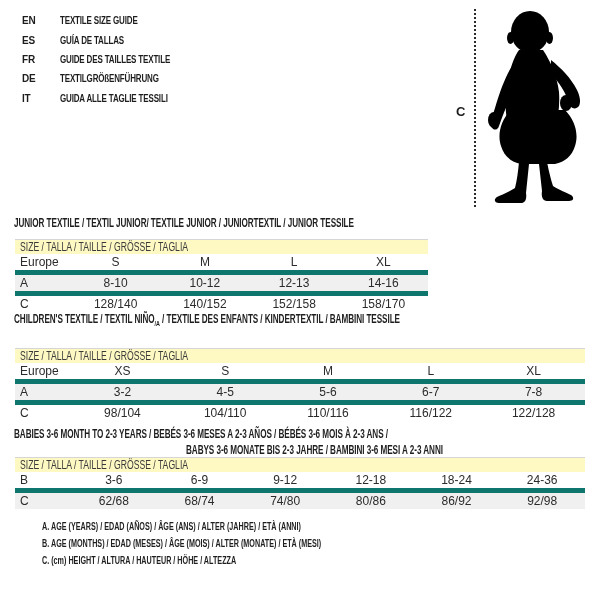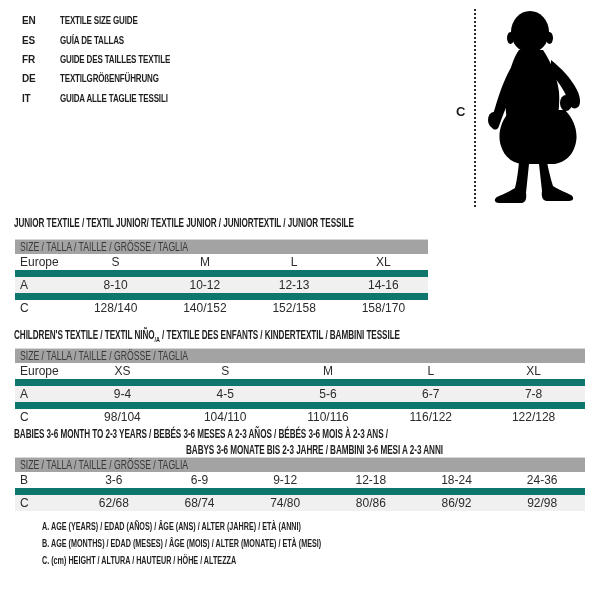--- a/index.html
+++ b/index.html
@@ -24,22 +24,22 @@
   .dotted-line{position:absolute;left:474px;top:9px;height:198px;width:0;border-left:2px dotted #2a2a2a;}
   .figure-label{position:absolute;left:456px;top:104px;font-size:13px;font-weight:bold;color:#1d1d1d;}
   .baby-svg{position:absolute;left:481px;top:10px;}
 
   
   .s-title{position:absolute;left:14px;font-size:12px;font-weight:bold;color:#1e1e1e;letter-spacing:-.1px;line-height:16px;white-space:nowrap;text-align:right;}
   .s-title sub{font-size:8px;}
 
   
   .tbl{position:absolute;left:15px;border-top:1px solid #d6d6d6;}
-  .size-bar{height:14px;background:#a3a3a3;display:flex;align-items:center;padding-left:5px;font-size:12px;color:#3a3a3a;}
-  .rows > div.t-row{display:flex;align-items:center;height:16px;font-size:12px;color:#2b2b2b;border-bottom:7px solid #0f766e;}
+  .size-bar{height:14px;background:#fef9c3;display:flex;align-items:center;padding-left:5px;font-size:12px;color:#3a3a3a;}
+  .rows > div.t-row{display:flex;align-items:center;height:16px;font-size:12px;color:#2b2b2b;border-bottom:5px solid #0f766e;}
   .rows > div.t-row:last-of-type{border-bottom:none;}
   .rows > div.t-row:nth-of-type(even){background:#f0f0f0;}
   .t-label{width:56px;padding-left:5px;box-sizing:border-box;}
   .t-cell{flex:1;text-align:center;}
 
   
   .notes{position:absolute;left:18px;top:518px;font-size:10px;font-weight:bold;color:#1f1f1f;line-height:17px;margin-left:24px;}
   .note-line{display:block;transform:scaleX(.72);transform-origin:0 50%;white-space:nowrap;}
 </style>
 </head>
@@ -118,41 +118,41 @@
 
         <div class="t-row">
           <span class="t-label">C</span>
           <span style="display:contents">
             
           <span class="t-cell">128/140</span><span class="t-cell">140/152</span><span class="t-cell">152/158</span><span class="t-cell">158/170</span></span>
         </div>
       </div>
   </div>
 
-  <div class="s-title" style="top:327px">
+  <div class="s-title" style="top:311px">
     <span class="cx cx68"><span>CHILDREN'S TEXTILE / TEXTIL NIÑO</span><sub>/A</sub><span> / TEXTILE DES ENFANTS / KINDERTEXTIL / BAMBINI TESSILE</span></span>
   </div>
   <div class="tbl" style="top:348px;width:570px">
     <div class="size-bar">
       <span class="cx cx72">SIZE / TALLA / TAILLE / GRÖSSE / TAGLIA</span>
     </div>
     <div class="rows">
 
         <div class="t-row">
           <span class="t-label">Europe</span>
           <span style="display:contents">
             
           <span class="t-cell">XS</span><span class="t-cell">S</span><span class="t-cell">M</span><span class="t-cell">L</span><span class="t-cell">XL</span></span>
         </div>
 
         <div class="t-row">
           <span class="t-label">A</span>
           <span style="display:contents">
             
-          <span class="t-cell">9-4</span><span class="t-cell">4-5</span><span class="t-cell">5-6</span><span class="t-cell">6-7</span><span class="t-cell">7-8</span></span>
+          <span class="t-cell">3-2</span><span class="t-cell">4-5</span><span class="t-cell">5-6</span><span class="t-cell">6-7</span><span class="t-cell">7-8</span></span>
         </div>
 
         <div class="t-row">
           <span class="t-label">C</span>
           <span style="display:contents">
             
           <span class="t-cell">98/104</span><span class="t-cell">104/110</span><span class="t-cell">110/116</span><span class="t-cell">116/122</span><span class="t-cell">122/128</span></span>
         </div>
       </div>
   </div>

